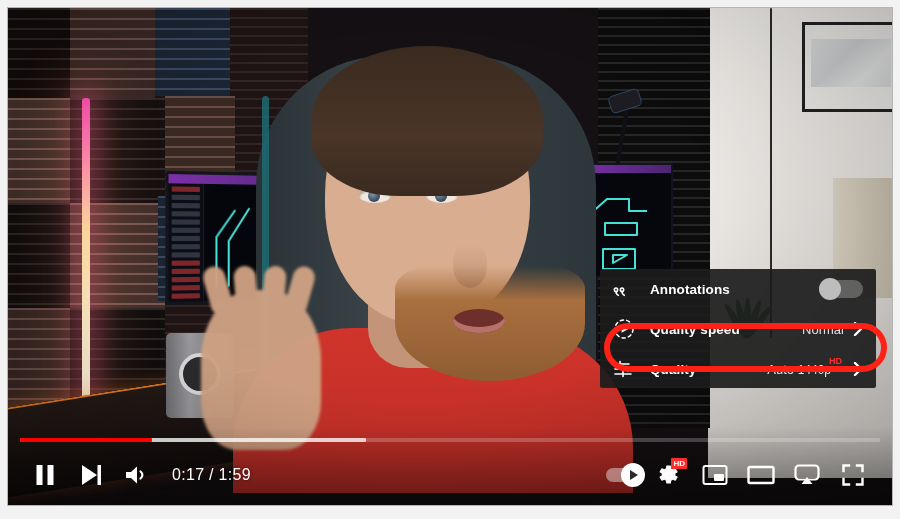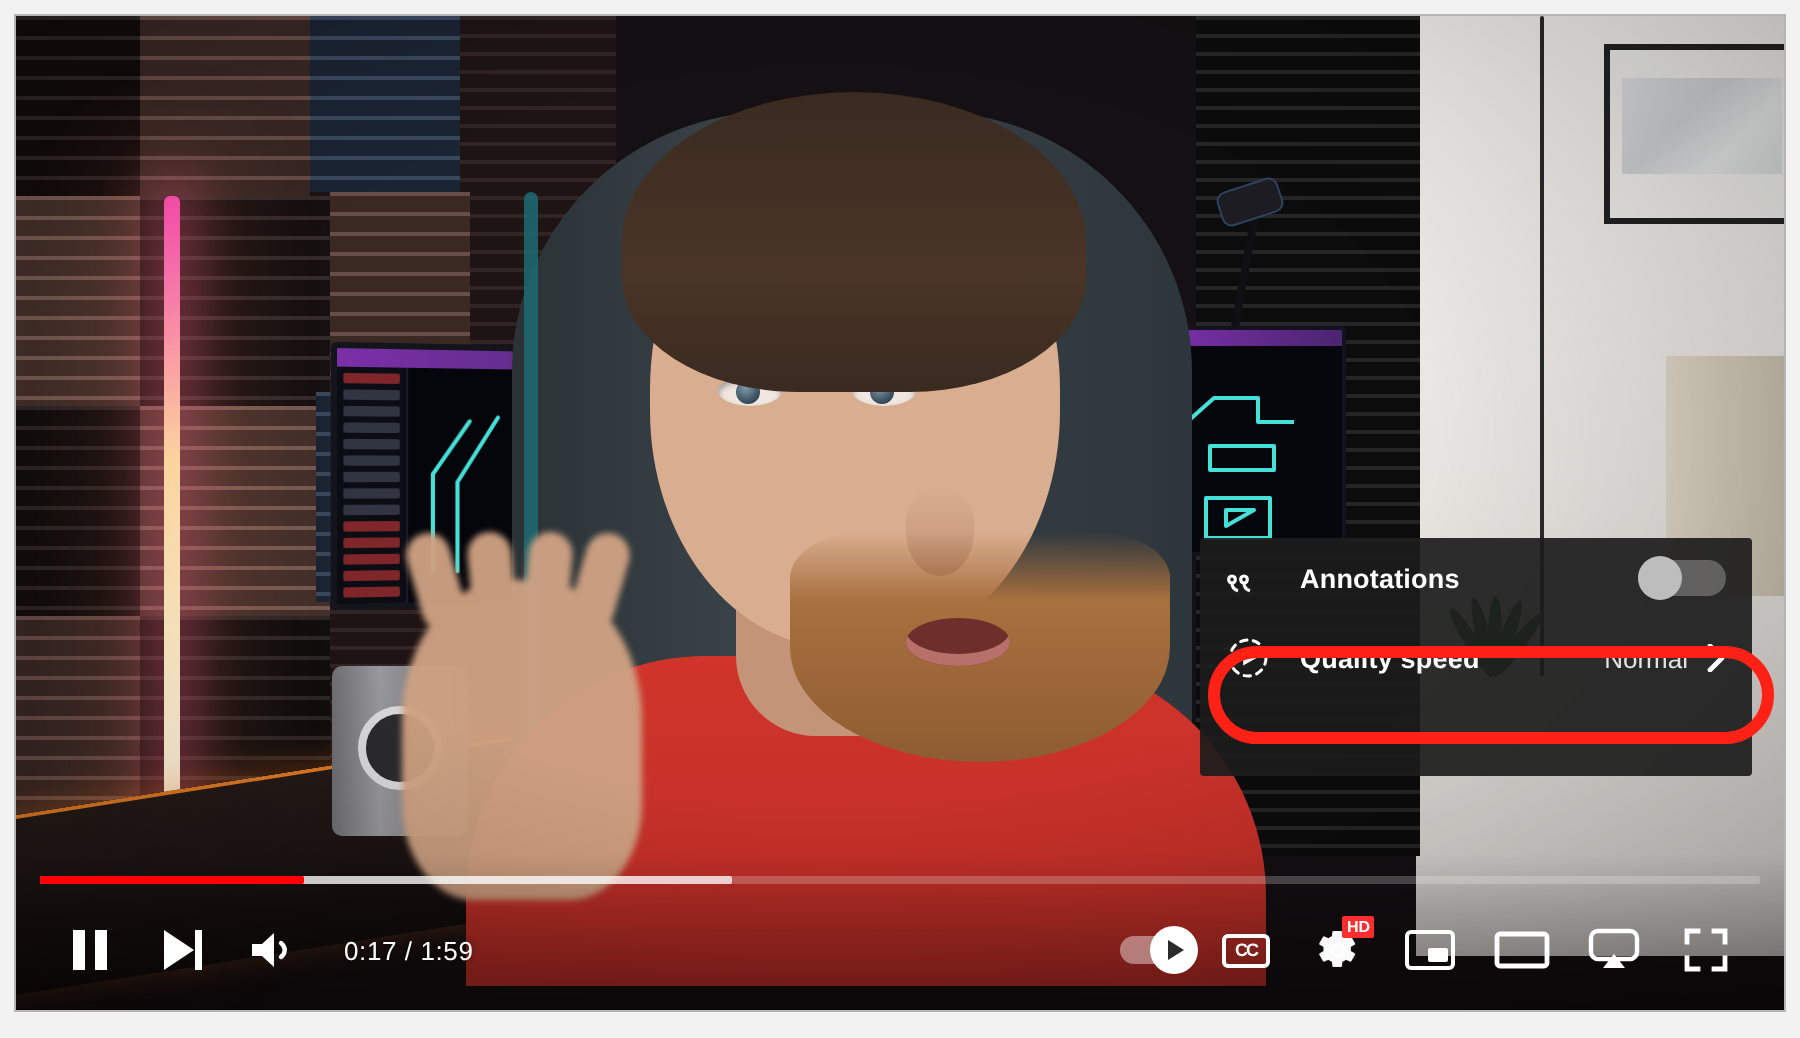--- a/index.html
+++ b/index.html
@@ -407,21 +407,21 @@
   }
   .ctrl-btn {
     width: 46px; height: 46px;
     display: flex; align-items: center; justify-content: center;
     cursor: pointer;
     color: #fff;
     position: relative;
   }
   #time-display {
     color: #fff;
-    font-size: 13px;
+    font-size: 16px;
     margin-left: 12px;
     letter-spacing: .3px;
     white-space: nowrap;
     text-shadow: 0 0 3px rgba(0,0,0,.6);
   }
   
   .autoplay-toggle {
     position: relative;
     width: 34px; height: 14px;
     border-radius: 7px;
@@ -610,20 +610,42 @@
         <span class="menu-label">Quality speed</span>
         <span class="menu-right">
           <span class="value-text">Normal</span>
           <svg class="chevron-right" viewBox="0 0 10 14">
             <path d="M2 1 L8 7 L2 13" stroke="#fff" stroke-width="2.4" fill="none" stroke-linecap="round" stroke-linejoin="round"></path>
           </svg>
         </span>
       </div>
 
 
+      <div class="menu-row">
+        <span class="menu-icon">
+          <svg width="22" height="20" viewBox="0 0 22 20" fill="none" stroke="#fff" stroke-width="1.6" stroke-linecap="round">
+            <path d="M2 5 H16"></path>
+              <path d="M2 10 H12"></path>
+              <path d="M2 15 H18"></path>
+            <path d="M7 2.5 V7.5"></path>
+              <path d="M15 7.5 V12.5"></path>
+              <path d="M10 12.5 V17.5"></path>
+          </svg>
+        </span>
+        <span class="menu-label">Quality</span>
+        <span class="menu-right">
+          <span>
+            <span class="quality-auto">Auto</span>
+            <span class="quality-res">1440p</span><span class="hd-badge">HD</span>
+          </span>
+          <svg class="chevron-right" viewBox="0 0 10 14">
+            <path d="M2 1 L8 7 L2 13" stroke="#fff" stroke-width="2.4" fill="none" stroke-linecap="round" stroke-linejoin="round"></path>
+          </svg>
+        </span>
+      </div>
     </div>
 
     <div id="highlight-ring"></div>
 
     <div id="controls">
 
       <div id="progress-area">
         <div id="progress-track"></div>
         <div id="progress-loaded" style="width: 40.2%;"></div>
         <div id="progress-played" style="width: 15.3%;"></div>
@@ -661,23 +683,20 @@
         <div id="controls-right">
 
           <div class="ctrl-btn">
             <span class="autoplay-toggle">
               <span class="autoplay-knob">
                 <span class="tri"></span>
               </span>
             </span>
           </div>
 
-          <div class="ctrl-btn">
-            <span class="cc-box">CC</span>
-          </div>
 
           <div class="ctrl-btn">
             <svg width="24" height="24" viewBox="0 0 24 24">
               <path fill="#fff" d="M12 8.2a3.8 3.8 0 1 0 0 7.6 3.8 3.8 0 0 0 0-7.6zm0 5.8a2 2 0 1 1 0-4 2 2 0 0 1 0 4z"></path>
               <path fill="#fff" d="M20.3 13.6l-1.9-1.1c.05-.33.08-.66.08-1s-.03-.67-.08-1l1.9-1.1a.6.6 0 0 0 .22-.8l-1.8-3.1a.6.6 0 0 0-.78-.25l-2 .9a7.7 7.7 0 0 0-1.73-1l-.22-2.15a.6.6 0 0 0-.6-.55h-3.6a.6.6 0 0 0-.6.55l-.22 2.15c-.62.25-1.2.58-1.73 1l-2-.9a.6.6 0 0 0-.78.25l-1.8 3.1a.6.6 0 0 0 .22.8l1.9 1.1c-.05.33-.08.66-.08 1s.03.67.08 1l-1.9 1.1a.6.6 0 0 0-.22.8l1.8 3.1a.6.6 0 0 0 .78.25l2-.9c.53.42 1.11.75 1.73 1l.22 2.15a.6.6 0 0 0 .6.55h3.6a.6.6 0 0 0 .6-.55l.22-2.15c.62-.25 1.2-.58 1.73-1l2 .9a.6.6 0 0 0 .78-.25l1.8-3.1a.6.6 0 0 0-.22-.8z" opacity=".98"></path>
             </svg>
             <span class="gear-hd">HD</span>
           </div>
 
           <div class="ctrl-btn">

